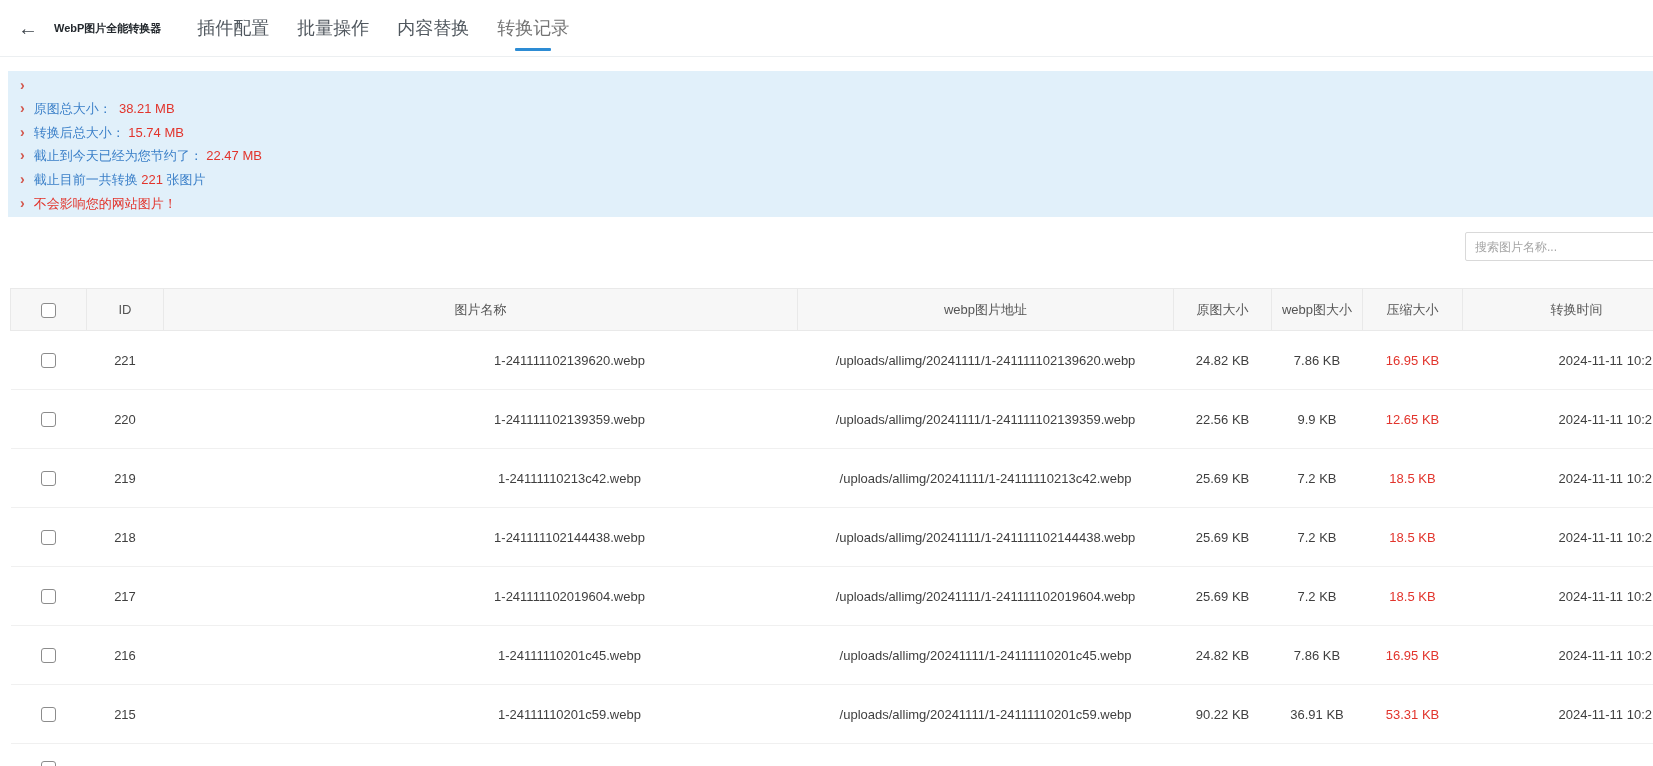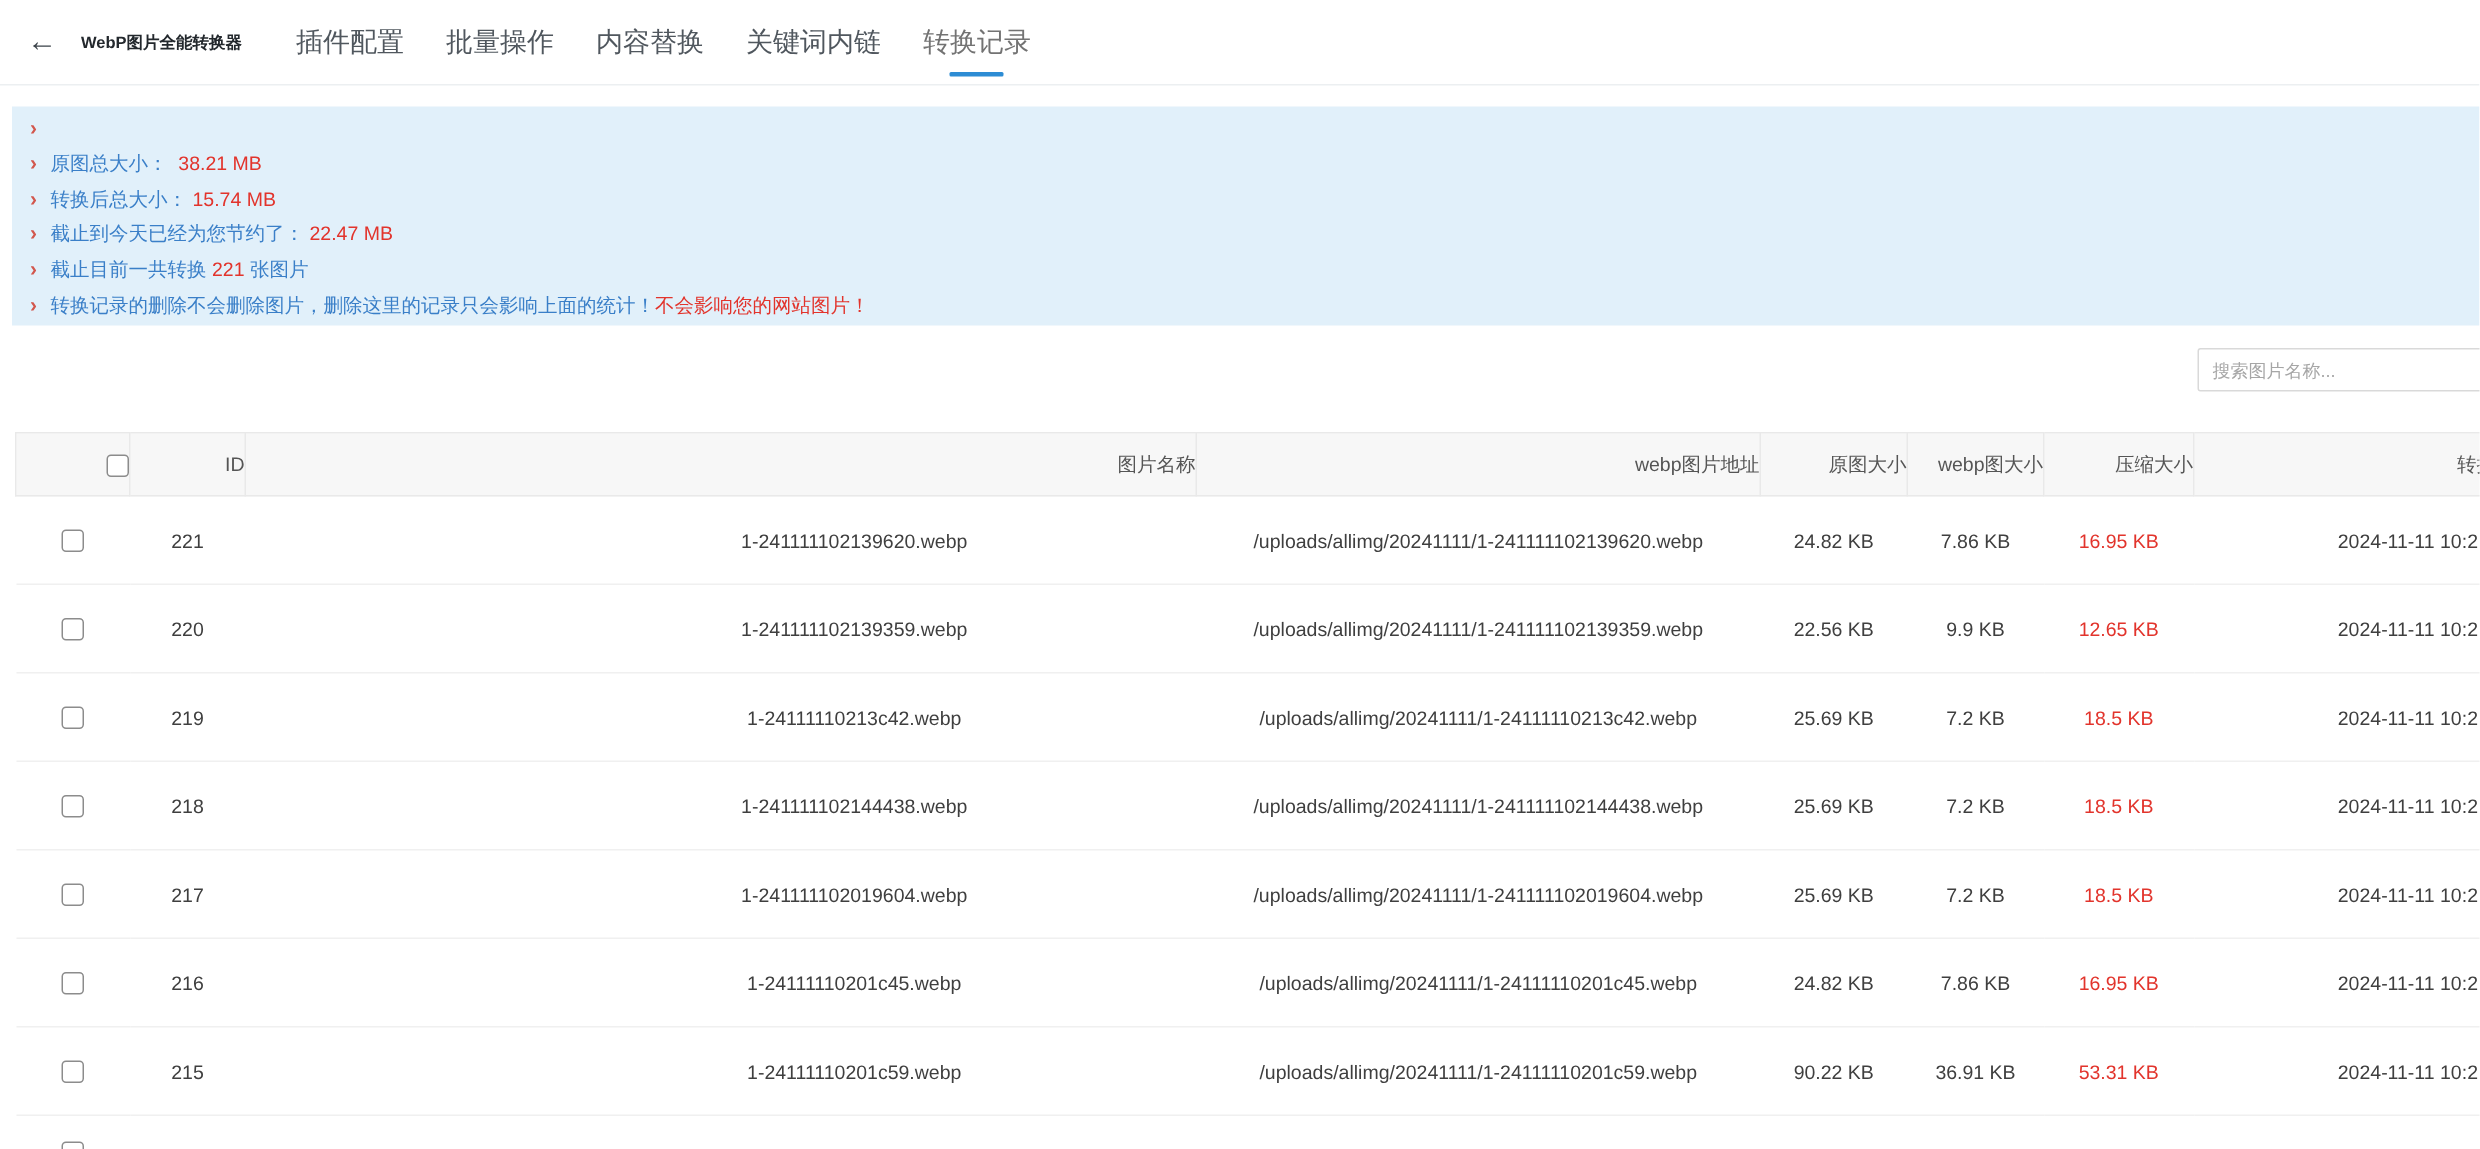--- a/index.html
+++ b/index.html
@@ -110,21 +110,21 @@
     width: 1680px;
   }
   table { border-collapse: collapse; table-layout: fixed; width: 1680px; }
   thead th {
     background: #f7f7f7;
     border: 1px solid #e9e9e9;
     height: 42px;
     font-size: 13px;
     font-weight: normal;
     color: #555;
-    text-align: right;
+    text-align: center;
   }
   tbody td {
     height: 59px;
     font-size: 13px;
     color: #3f3f3f;
     text-align: center;
     border-bottom: 1px solid #f0f0f0;
     vertical-align: middle;
     white-space: nowrap;
     overflow: hidden;
@@ -153,32 +153,31 @@
 </head>
 <body>
 
 <header class="topbar">
   <span class="back-icon">←</span>
   <span class="page-title">WebP图片全能转换器</span>
   <nav class="tabs">
       <span class="tab">插件配置</span>
       <span class="tab">批量操作</span>
       <span class="tab">内容替换</span>
-      <span class="tab">关键词内链</span>
       <span class="tab active">转换记录</span>
     </nav>
 </header>
 
 <ul class="notice">
     <li class="notice-line"><span class="bullet-icon">›</span></li>
     <li class="notice-line"><span class="bullet-icon">›</span><span>原图总大小：  </span><span class="notice-highlight">38.21 MB</span></li>
     <li class="notice-line"><span class="bullet-icon">›</span><span>转换后总大小： </span><span class="notice-highlight">15.74 MB</span></li>
     <li class="notice-line"><span class="bullet-icon">›</span><span>截止到今天已经为您节约了： </span><span class="notice-highlight">22.47 MB</span></li>
     <li class="notice-line"><span class="bullet-icon">›</span><span>截止目前一共转换 </span><span class="notice-highlight">221</span><span> 张图片</span></li>
-    <li class="notice-line"><span class="bullet-icon">›</span><span>转换记录的删除不会删除图片，删除这里的记录只会影响上面的统计！</span><span class="notice-highlight">不会影响您的网站图片！</span></li>
+    <li class="notice-line"><span class="bullet-icon">›</span><span class="notice-highlight">不会影响您的网站图片！</span></li>
   </ul>
 
 <input class="search-input" type="text" placeholder="搜索图片名称..." style="">
 
 <div class="table-wrap">
   <table>
     <colgroup>
       <col style="width:76px">
         <col style="width:77px">
         <col style="width:634px">

